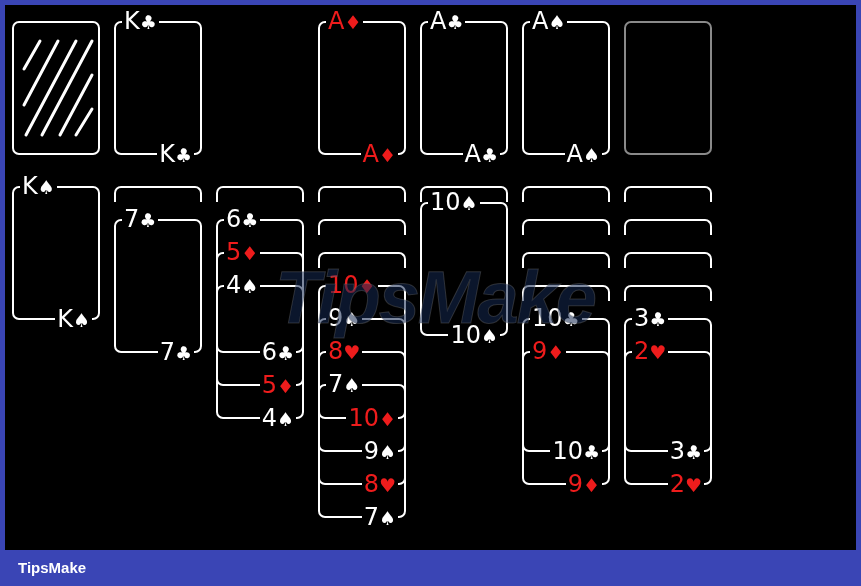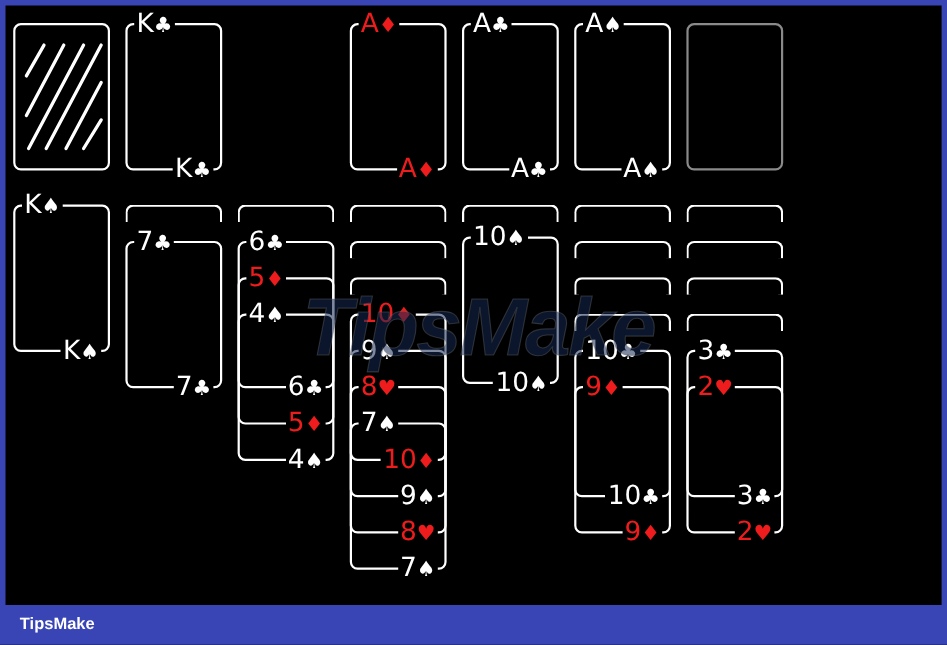--- a/index.html
+++ b/index.html
@@ -90,21 +90,21 @@
     </div>
     <div class="card" style="left: 313px; top: 346px;">
       <span class="corner tl red"><span>8</span><span class="suit">♥</span></span>
       <span class="corner br red"><span>8</span><span class="suit">♥</span></span>
     </div>
     <div class="card" style="left: 313px; top: 379px;">
       <span class="corner tl"><span>7</span><span class="suit">♠</span></span>
       <span class="corner br"><span>7</span><span class="suit">♠</span></span>
     </div>
     <div class="card down" style="left: 415px; top: 181px;"></div>
-    <div class="card" style="left: 415px; top: 210px;">
+    <div class="card" style="left: 415px; top: 197px;">
       <span class="corner tl"><span>10</span><span class="suit">♠</span></span>
       <span class="corner br"><span>10</span><span class="suit">♠</span></span>
     </div>
     <div class="card down" style="left: 517px; top: 181px;"></div>
     <div class="card down" style="left: 517px; top: 214px;"></div>
     <div class="card down" style="left: 517px; top: 247px;"></div>
     <div class="card down" style="left: 517px; top: 280px;"></div>
     <div class="card" style="left: 517px; top: 313px;">
       <span class="corner tl"><span>10</span><span class="suit">♣</span></span>
       <span class="corner br"><span>10</span><span class="suit">♣</span></span>

